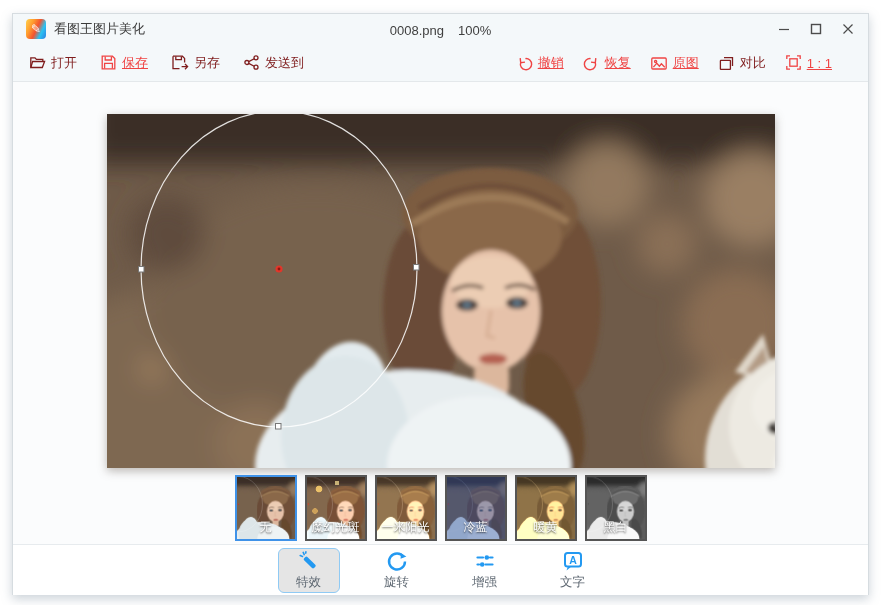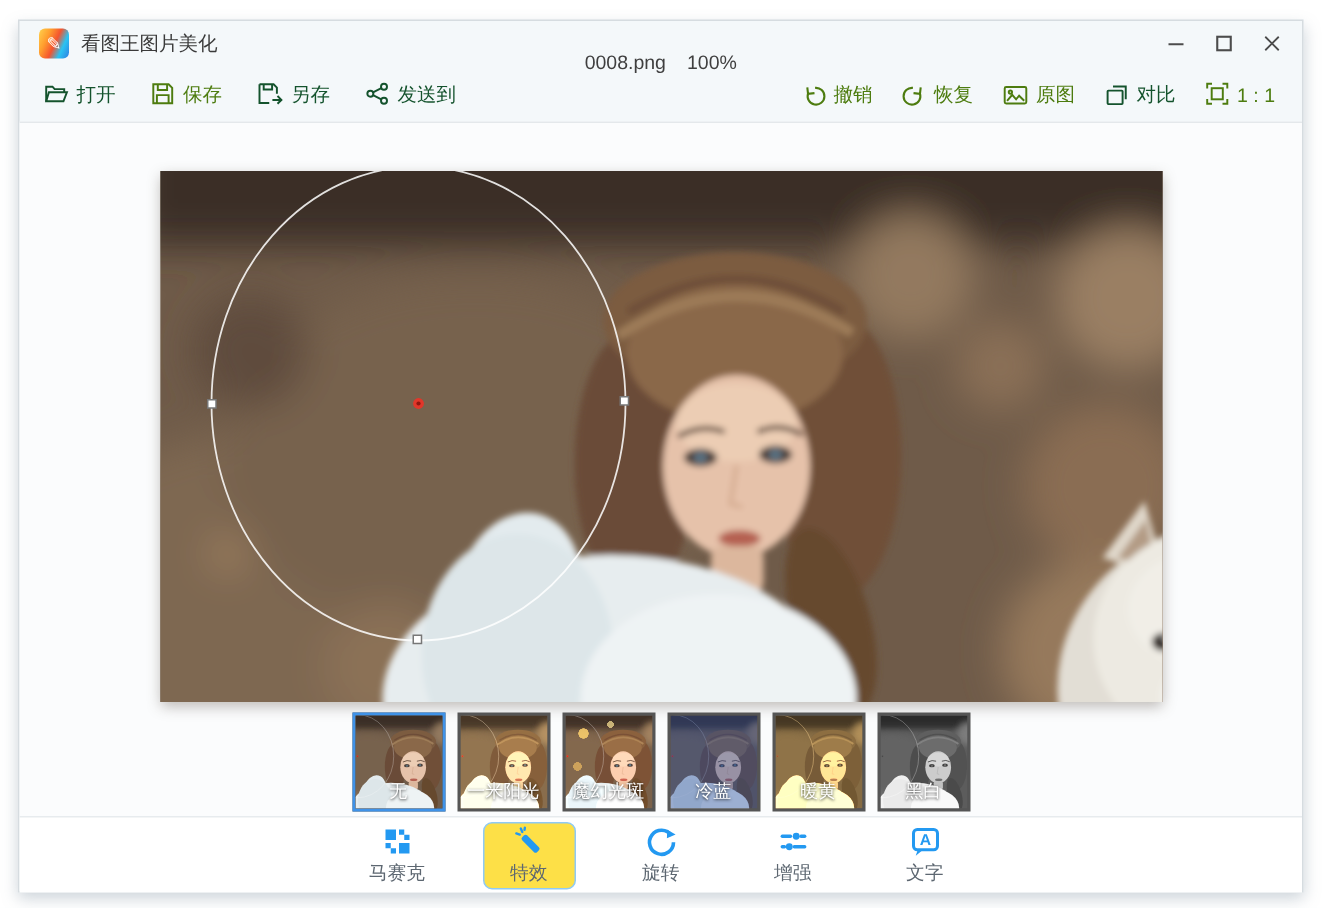--- a/index.html
+++ b/index.html
@@ -7,34 +7,34 @@
 
   .window{ position:absolute; left:12px; top:13px; width:857px; height:582px;
     background:#f4f8fa; border:1px solid #d6dce0; box-shadow:0 4px 10px rgba(110,130,145,.35); }
 
   
   .titlebar{ position:relative; height:30px; display:flex; align-items:center; padding-left:13px; }
   .app-icon{ width:20px; height:20px; border-radius:4px; margin-right:8px; position:relative;
     background:linear-gradient(115deg,#ffd24d 0%,#ff9d2e 28%,#f4542e 52%,#29c3f2 74%,#2f7de1 100%);
     display:flex; align-items:center; justify-content:center; color:#fff; font-size:12px; }
   .app-title{ font-size:13px; color:#3a3a3a; }
-  .doc-info{ position:absolute; left:0; right:0; top:12px; height:30px; display:flex; gap:14px;
+  .doc-info{ position:absolute; left:0; right:0; top:1px; height:30px; display:flex; gap:14px;
     align-items:center; justify-content:center; font-size:13px; color:#3f3f3f; pointer-events:none; }
   .win-controls{ position:absolute; right:4px; top:0; height:30px; display:flex; }
   .win-btn{ width:32px; height:30px; display:flex; align-items:center; justify-content:center; color:#4c4c4c; cursor:pointer; }
 
   
   .toolbar{ height:37px; display:flex; align-items:center; padding:0 16px; }
-  .tb-btn{ display:flex; align-items:center; gap:5px; font-size:13px; color:#14532d; cursor:pointer; margin-right:23px; white-space:nowrap; }
+  .tb-btn{ display:flex; align-items:center; gap:5px; font-size:13px; color:#7f1d1d; cursor:pointer; margin-right:23px; white-space:nowrap; }
   .tb-btn svg{ display:block; }
-  .tb-btn.disabled{ color:#4d7c0f; cursor:default; }
+  .tb-btn.disabled{ color:#ef4444; cursor:default;text-decoration:underline; }
   .tb-spacer{ flex:1; }
   .tb-right .tb-btn{ margin-right:19px;align-items:flex-end; }
   .tb-right{ display:flex; align-items:center; }
-  .tb-right .tb-btn:last-child{ margin-right:2px; }
+  .tb-right .tb-btn:last-child{ margin-right:20px; }
 
   
   .canvas{ position:relative; height:463px; background:#fbfcfd; border-top:1px solid #e4e8eb; }
   .photo{ position:absolute; left:94px; top:32px; width:668px; height:354px;
     box-shadow:0 3px 9px rgba(90,80,70,.4); background:#6f5b49; }
   .photo svg{ display:block; width:668px; height:354px; }
 
   
   .filters{ position:absolute; left:0; right:0; top:393px; display:flex; justify-content:center; gap:8px; }
   .thumb{ position:relative; width:62px; height:66px; border:2px solid transparent; overflow:hidden; cursor:pointer; background:#555; }
@@ -55,21 +55,21 @@
   .fx-cool    { filter:saturate(1.05) brightness(.97); }
   .ov-cool    { background:rgba(35,75,165,.38); }
   .fx-warm    { filter:sepia(.78) saturate(1.7) brightness(1.0); }
   .fx-bw      { filter:grayscale(1) contrast(1.06); }
 
   
   .bottombar{ height:51px; background:#fff; border-top:1px solid #e7ebee;
     display:flex; align-items:center; justify-content:center; gap:26px; }
   .nav-item{ width:62px; height:45px; display:flex; flex-direction:column; align-items:center; justify-content:center;
     gap:2px; border:1px solid transparent; border-radius:6px; cursor:pointer; }
-  .nav-item.selected{ background:#fde047; border-color:#8fcaf4; }
+  .nav-item.selected{ background:#e5e5e5; border-color:#8fcaf4; }
   .nav-label{ font-size:12.5px; color:#5d6771; }
   .nav-ico{ height:22px; display:flex; align-items:center; justify-content:center; }
 </style>
 </head>
 <body>
 
 <div class="window">
 
   <div class="titlebar">
     <div class="app-icon">✎</div>
@@ -256,33 +256,33 @@
     </div>
 
     <div class="filters">
       <div class="thumb selected">
         <svg viewBox="160 0 340 354" preserveAspectRatio="xMidYMid slice">
             <use href="#scene"></use>
           </svg>
         <div class="thumb-label">无</div>
       </div>
       <div class="thumb">
-        <svg class="fx-sunny" viewBox="160 0 340 354" preserveAspectRatio="xMidYMid slice">
-            <use href="#scene"></use>
-          </svg>
-        <div class="thumb-label">一米阳光</div>
-      </div>
-      <div class="thumb">
         <svg class="fx-bokeh" viewBox="160 0 340 354" preserveAspectRatio="xMidYMid slice">
             <use href="#scene"></use>
           </svg>
         <div class="fx-overlay ov-bokeh"></div>
         <div class="thumb-label">魔幻光斑</div>
       </div>
       <div class="thumb">
+        <svg class="fx-sunny" viewBox="160 0 340 354" preserveAspectRatio="xMidYMid slice">
+            <use href="#scene"></use>
+          </svg>
+        <div class="thumb-label">一米阳光</div>
+      </div>
+      <div class="thumb">
         <svg class="fx-cool" viewBox="160 0 340 354" preserveAspectRatio="xMidYMid slice">
             <use href="#scene"></use>
           </svg>
         <div class="fx-overlay ov-cool"></div>
         <div class="thumb-label">冷蓝</div>
       </div>
       <div class="thumb">
         <svg class="fx-warm" viewBox="160 0 340 354" preserveAspectRatio="xMidYMid slice">
             <use href="#scene"></use>
           </svg>
@@ -291,33 +291,20 @@
       <div class="thumb">
         <svg class="fx-bw" viewBox="160 0 340 354" preserveAspectRatio="xMidYMid slice">
             <use href="#scene"></use>
           </svg>
         <div class="thumb-label">黑白</div>
       </div>
     </div>
   </div>
 
   <div class="bottombar">
-    <div class="nav-item">
-      <div class="nav-ico">
-          <svg width="22" height="22" viewBox="0 0 22 22" fill="#2399f1">
-            <rect x="3" y="3" width="7" height="7"></rect>
-            <rect x="12" y="12" width="7" height="7"></rect>
-            <rect x="12" y="3" width="3.5" height="3.5"></rect>
-            <rect x="15.5" y="6.5" width="3.5" height="3.5"></rect>
-            <rect x="3" y="12" width="3.5" height="3.5"></rect>
-            <rect x="6.5" y="15.5" width="3.5" height="3.5"></rect>
-          </svg>
-        </div>
-      <div class="nav-label">马赛克</div>
-    </div>
     <div class="nav-item selected">
       <div class="nav-ico">
           <svg width="22" height="22" viewBox="0 0 22 22">
             <rect x="9.4" y="5.5" width="4.6" height="14" rx="1.4" fill="#2399f1" transform="rotate(-45 11.7 12.5)"></rect>
             <g stroke="#2399f1" stroke-width="1.6" stroke-linecap="round">
               <line x1="5.2" y1="2.4" x2="6.2" y2="4.6"></line>
               <line x1="2.2" y1="5.6" x2="4.5" y2="6.4"></line>
               <line x1="7.9" y1="1.8" x2="7.7" y2="3.2"></line>
             </g>
           </svg>

